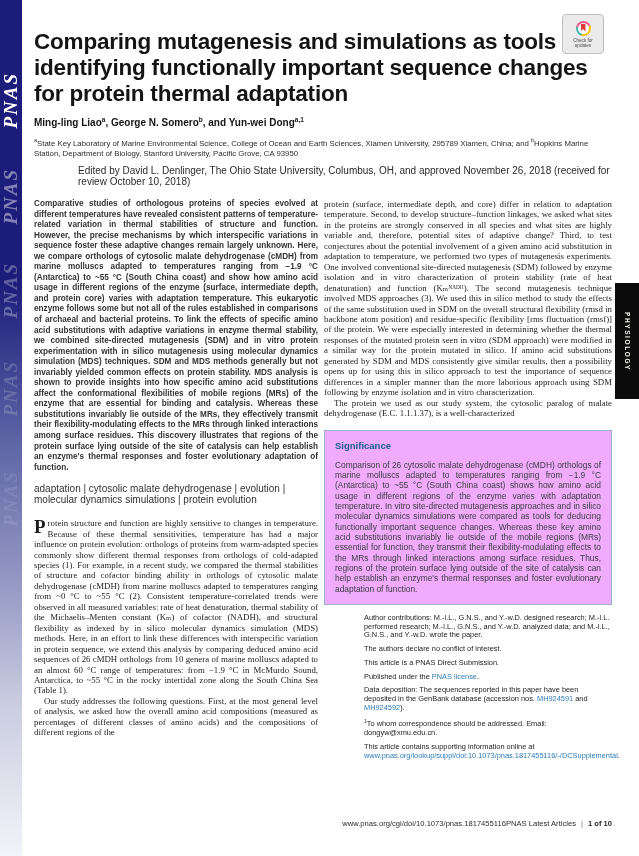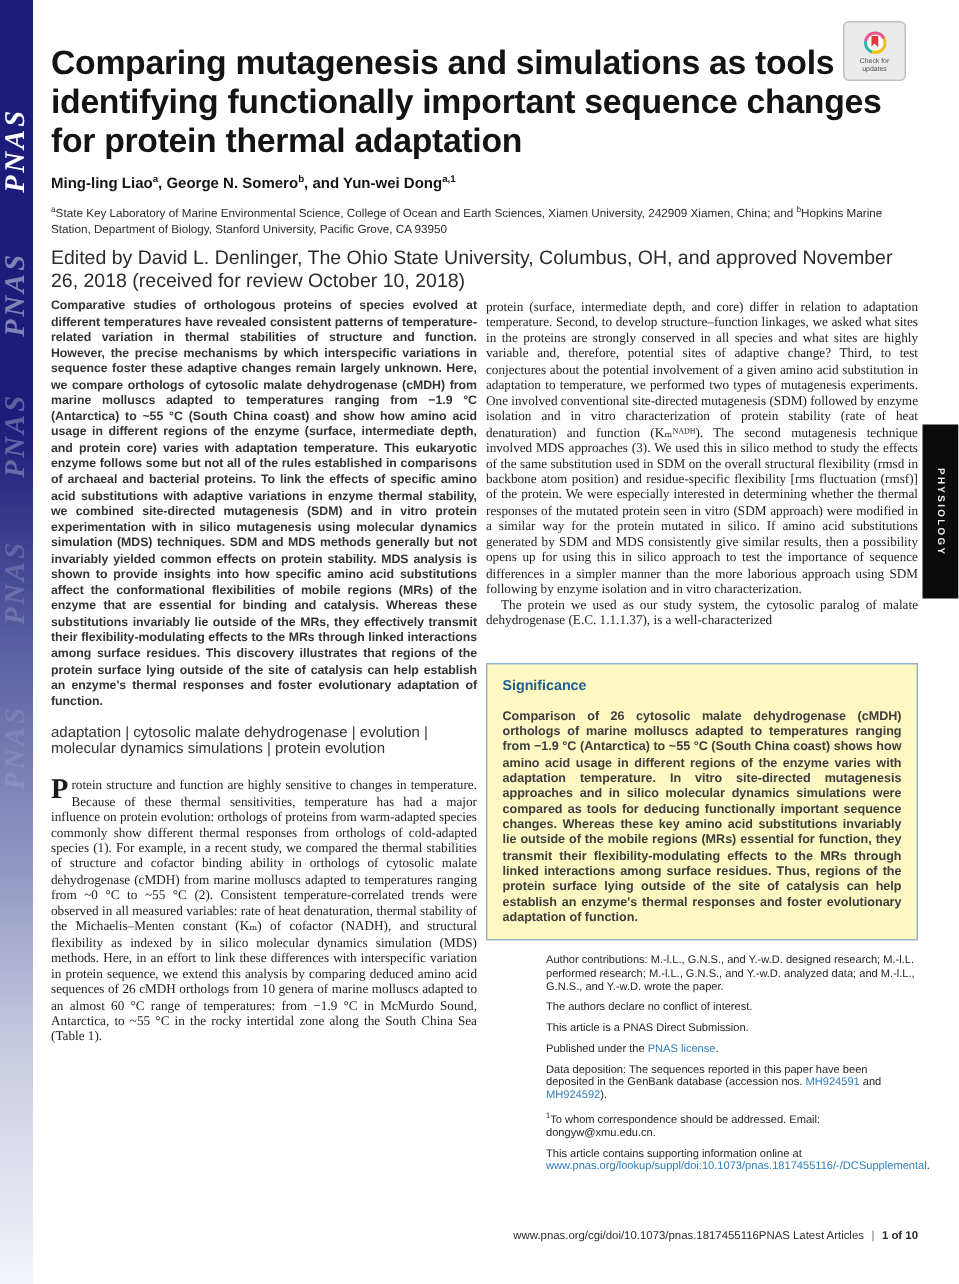--- a/index.html
+++ b/index.html
@@ -58,21 +58,21 @@
   
   .page-title{
     margin-top:29px;
     font-size:22.5px;line-height:26px;font-weight:bold;color:#141414;
     letter-spacing:-0.2px;
   }
   .authors{margin-top:9px;font-size:10px;font-weight:bold;color:#141414;}
   .authors sup{font-size:6.5px;}
   .affil{margin-top:8px;font-size:7.8px;line-height:9.6px;color:#2b2b2b;max-width:578px;}
   .affil sup{font-size:5.5px;}
-  .edited{margin-top:7px;font-size:13px;color:#2b2b2b;}
+  .edited{margin-top:7px;font-size:10px;color:#2b2b2b;margin-left:44px;}
   
   .cols{position:absolute;left:34px;right:27px;top:199px;display:flex;gap:6px;z-index:1;}
   .col{width:288px;}
   .abstract{
     font-size:8.2px;font-weight:bold;line-height:10.55px;color:#333333;
     text-align:justify;
   }
   .keywords{margin-top:11px;font-size:10px;line-height:10.5px;color:#333333;}
   .serif{
     font-family:"Liberation Serif","DejaVu Serif",serif;
@@ -80,26 +80,26 @@
   }
   .serif p{margin:0;}
   .serif p.indent{text-indent:10px;}
   .intro{margin-top:13px;}
   .dropcap{
     float:left;font-family:"Liberation Serif","DejaVu Serif",serif;
     font-size:19px;line-height:17px;font-weight:bold;padding-right:2px;color:#1c1c1c;
   }
   
   .sig-box{
-    margin-top:23px;background:#fef9c3;border:1px solid #95b5d2;
+    margin-top:11px;background:#f0abfc;border:1px solid #95b5d2;
     padding:9px 10px 10px 10px;
   }
   .sig-title{font-size:9.5px;font-weight:bold;color:#1c5e93;margin-bottom:9px;}
   .sig-body{
-    font-size:8.4px;font-weight:bold;line-height:10.35px;color:#3d3d3d;text-align:justify;
+    font-size:8.4px;font-weight:normal;line-height:10.35px;color:#3d3d3d;text-align:justify;
   }
   
   .footnotes{margin-top:9px;font-size:7.4px;line-height:8.7px;color:#232323;margin-left:40px;}
   .footnotes .fn{margin-top:5px;}
   .footnotes sup{font-size:5px;}
   a.link{color:#2e7cb8;text-decoration:none;cursor:pointer;}
   
   .footer{
     position:absolute;left:34px;right:27px;bottom:28px;
     display:flex;justify-content:flex-end;align-items:baseline;
@@ -138,31 +138,32 @@
   </div>
 
   <div class="page-title">
     <div>Comparing mutagenesis and simulations as tools for</div>
     <div>identifying functionally important sequence changes</div>
     <div>for protein thermal adaptation</div>
   </div>
 
   <div class="authors"><span>Ming-ling Liao</span><sup>a</sup><span>, George N. Somero</span><sup>b</sup><span>, and Yun-wei Dong</span><sup>a,1</sup></div>
 
-  <div class="affil"><sup>a</sup><span>State Key Laboratory of Marine Environmental Science, College of Ocean and Earth Sciences, Xiamen University, 242909 Xiamen, China; and </span><sup>b</sup><span>Hopkins Marine Station, Department of Biology, Stanford University, Pacific Grove, CA 93950</span></div>
+  <div class="affil"><sup>a</sup><span>State Key Laboratory of Marine Environmental Science, College of Ocean and Earth Sciences, Xiamen University, 295789 Xiamen, China; and </span><sup>b</sup><span>Hopkins Marine Station, Department of Biology, Stanford University, Pacific Grove, CA 93950</span></div>
 
   <div class="edited">Edited by David L. Denlinger, The Ohio State University, Columbus, OH, and approved November 26, 2018 (received for review October 10, 2018)</div>
 </div>
 
 <div class="cols">
   <div class="col">
     <div class="abstract">Comparative studies of orthologous proteins of species evolved at different temperatures have revealed consistent patterns of temperature-related variation in thermal stabilities of structure and function. However, the precise mechanisms by which interspecific variations in sequence foster these adaptive changes remain largely unknown. Here, we compare orthologs of cytosolic malate dehydrogenase (cMDH) from marine molluscs adapted to temperatures ranging from −1.9 °C (Antarctica) to ~55 °C (South China coast) and show how amino acid usage in different regions of the enzyme (surface, intermediate depth, and protein core) varies with adaptation temperature. This eukaryotic enzyme follows some but not all of the rules established in comparisons of archaeal and bacterial proteins. To link the effects of specific amino acid substitutions with adaptive variations in enzyme thermal stability, we combined site-directed mutagenesis (SDM) and in vitro protein experimentation with in silico mutagenesis using molecular dynamics simulation (MDS) techniques. SDM and MDS methods generally but not invariably yielded common effects on protein stability. MDS analysis is shown to provide insights into how specific amino acid substitutions affect the conformational flexibilities of mobile regions (MRs) of the enzyme that are essential for binding and catalysis. Whereas these substitutions invariably lie outside of the MRs, they effectively transmit their flexibility-modulating effects to the MRs through linked interactions among surface residues. This discovery illustrates that regions of the protein surface lying outside of the site of catalysis can help establish an enzyme's thermal responses and foster evolutionary adaptation of function.</div>
     <div class="keywords">adaptation | cytosolic malate dehydrogenase | evolution | molecular dynamics simulations | protein evolution</div>
     <div class="serif intro">
       <p><span class="dropcap">P</span><span>rotein structure and function are highly sensitive to changes in temperature. Because of these thermal sensitivities, temperature has had a major influence on protein evolution: orthologs of proteins from warm-adapted species commonly show different thermal responses from orthologs of cold-adapted species (1). For example, in a recent study, we compared the thermal stabilities of structure and cofactor binding ability in orthologs of cytosolic malate dehydrogenase (cMDH) from marine molluscs adapted to temperatures ranging from ~0 °C to ~55 °C (2). Consistent temperature-correlated trends were observed in all measured variables: rate of heat denaturation, thermal stability of the Michaelis–Menten constant (Kₘ) of cofactor (NADH), and structural flexibility as indexed by in silico molecular dynamics simulation (MDS) methods. Here, in an effort to link these differences with interspecific variation in protein sequence, we extend this analysis by comparing deduced amino acid sequences of 26 cMDH orthologs from 10 genera of marine molluscs adapted to an almost 60 °C range of temperatures: from −1.9 °C in McMurdo Sound, Antarctica, to ~55 °C in the rocky intertidal zone along the South China Sea (Table 1).</span></p>
+      <p class="indent">Our study addresses the following questions. First, at the most general level of analysis, we asked how the overall amino acid compositions (measured as percentages of different classes of amino acids) and the compositions of different regions of the</p>
     </div>
   </div>
 
   <div class="col">
     <div class="serif">
       <p>protein (surface, intermediate depth, and core) differ in relation to adaptation temperature. Second, to develop structure–function linkages, we asked what sites in the proteins are strongly conserved in all species and what sites are highly variable and, therefore, potential sites of adaptive change? Third, to test conjectures about the potential involvement of a given amino acid substitution in adaptation to temperature, we performed two types of mutagenesis experiments. One involved conventional site-directed mutagenesis (SDM) followed by enzyme isolation and in vitro characterization of protein stability (rate of heat denaturation) and function (Kₘᴺᴬᴰᴴ). The second mutagenesis technique involved MDS approaches (3). We used this in silico method to study the effects of the same substitution used in SDM on the overall structural flexibility (rmsd in backbone atom position) and residue-specific flexibility [rms fluctuation (rmsf)] of the protein. We were especially interested in determining whether the thermal responses of the mutated protein seen in vitro (SDM approach) were modified in a similar way for the protein mutated in silico. If amino acid substitutions generated by SDM and MDS consistently give similar results, then a possibility opens up for using this in silico approach to test the importance of sequence differences in a simpler manner than the more laborious approach using SDM following by enzyme isolation and in vitro characterization.</p>
       <p class="indent">The protein we used as our study system, the cytosolic paralog of malate dehydrogenase (E.C. 1.1.1.37), is a well-characterized</p>
     </div>
 
     <div class="sig-box">

